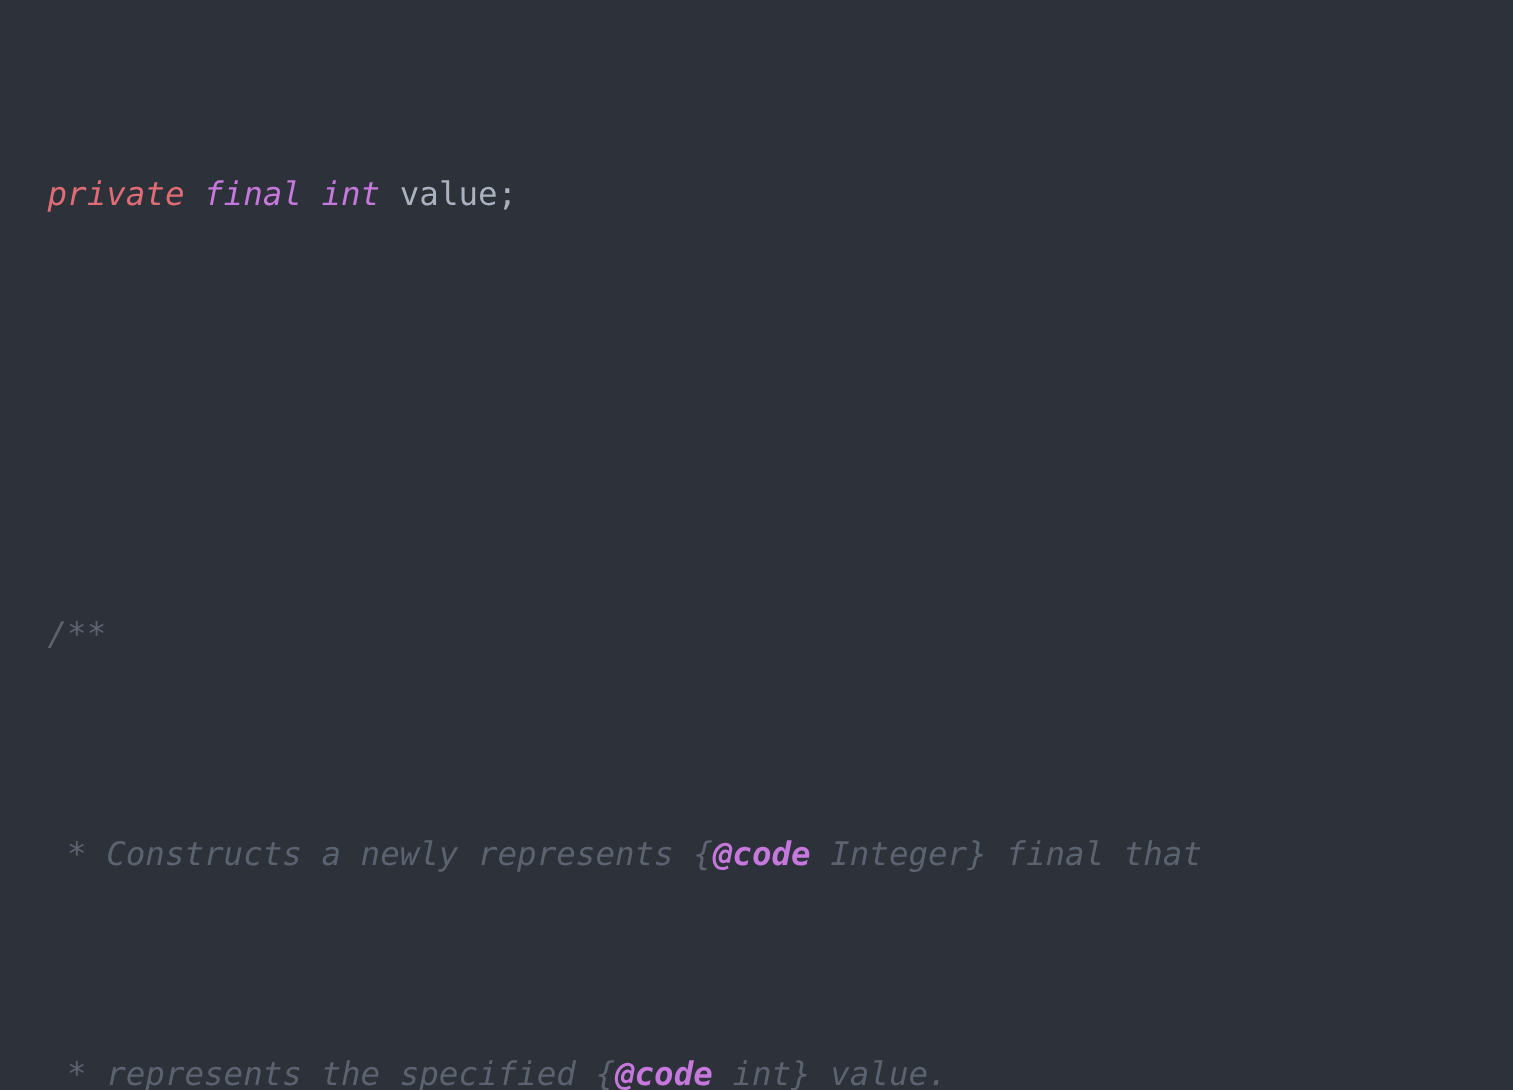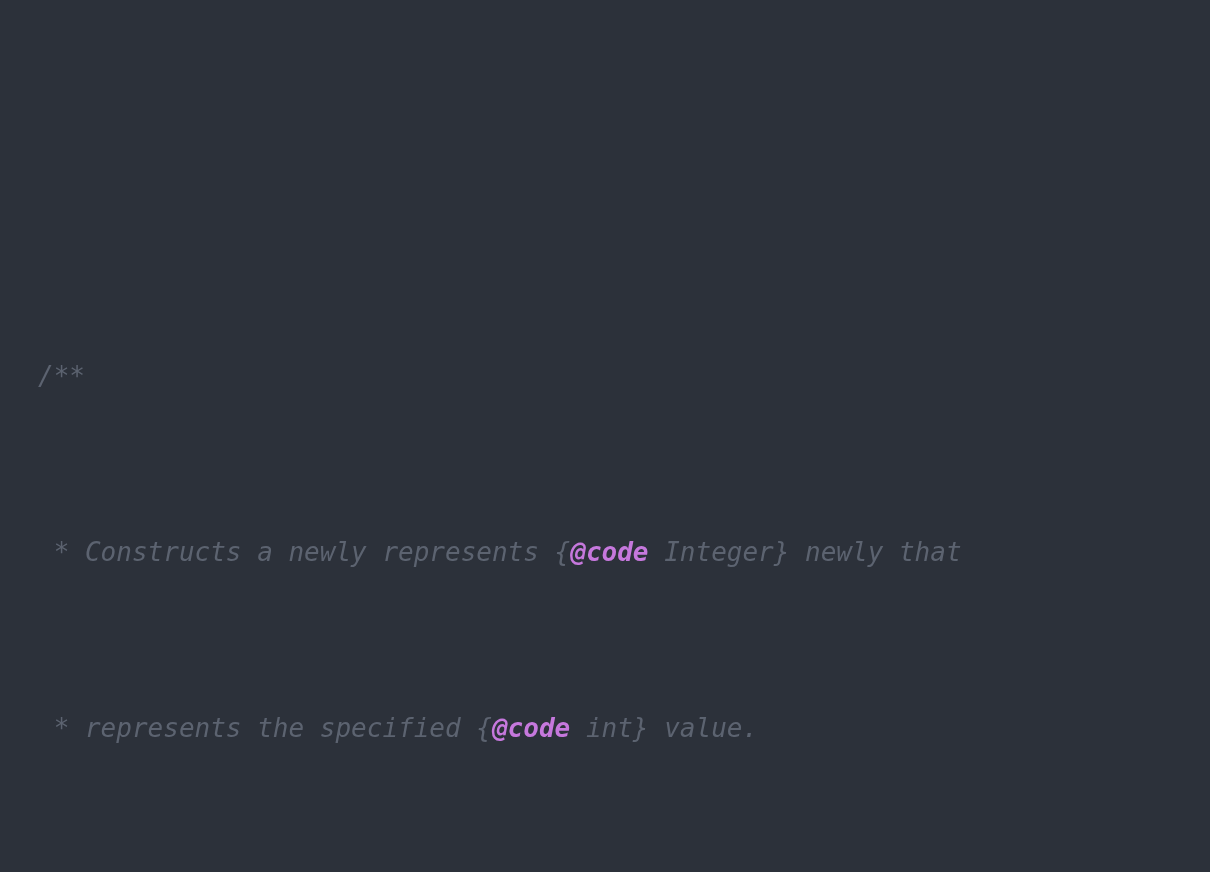--- a/index.html
+++ b/index.html
@@ -26,26 +26,27 @@
   .ident     { color: #abb2bf; }                            
   .punct     { color: #abb2bf; }
   .cmt       { color: #5c6370; font-style: italic; }
   .tag       { color: #c678dd; font-style: italic; font-weight: 600; }
 </style>
 </head>
 <body>
 
 <div class="editor">
 
+  <div class="line"><span class="kw-mod">private</span><span class="ident"> </span><span class="kw-type">final</span><span class="ident"> </span><span class="kw-type">int</span><span class="ident"> </span><span class="ident">value</span><span class="punct">;</span></div>
 
   <div class="line">&nbsp;</div>
 
   <div class="line"><span class="cmt">/**</span></div>
 
-  <div class="line"><span class="cmt"> * </span><span class="cmt">Constructs a newly represents {</span><span class="tag">@code</span><span class="cmt"> Integer} newly that</span></div>
+  <div class="line"><span class="cmt"> * </span><span class="cmt">Constructs a newly represents {</span><span class="tag">@code</span><span class="cmt"> Integer} final that</span></div>
 
   <div class="line"><span class="cmt"> * </span><span class="cmt">represents the specified {</span><span class="tag">@code</span><span class="cmt"> int} value.</span></div>
 
   
 
   
 
   
 
   

